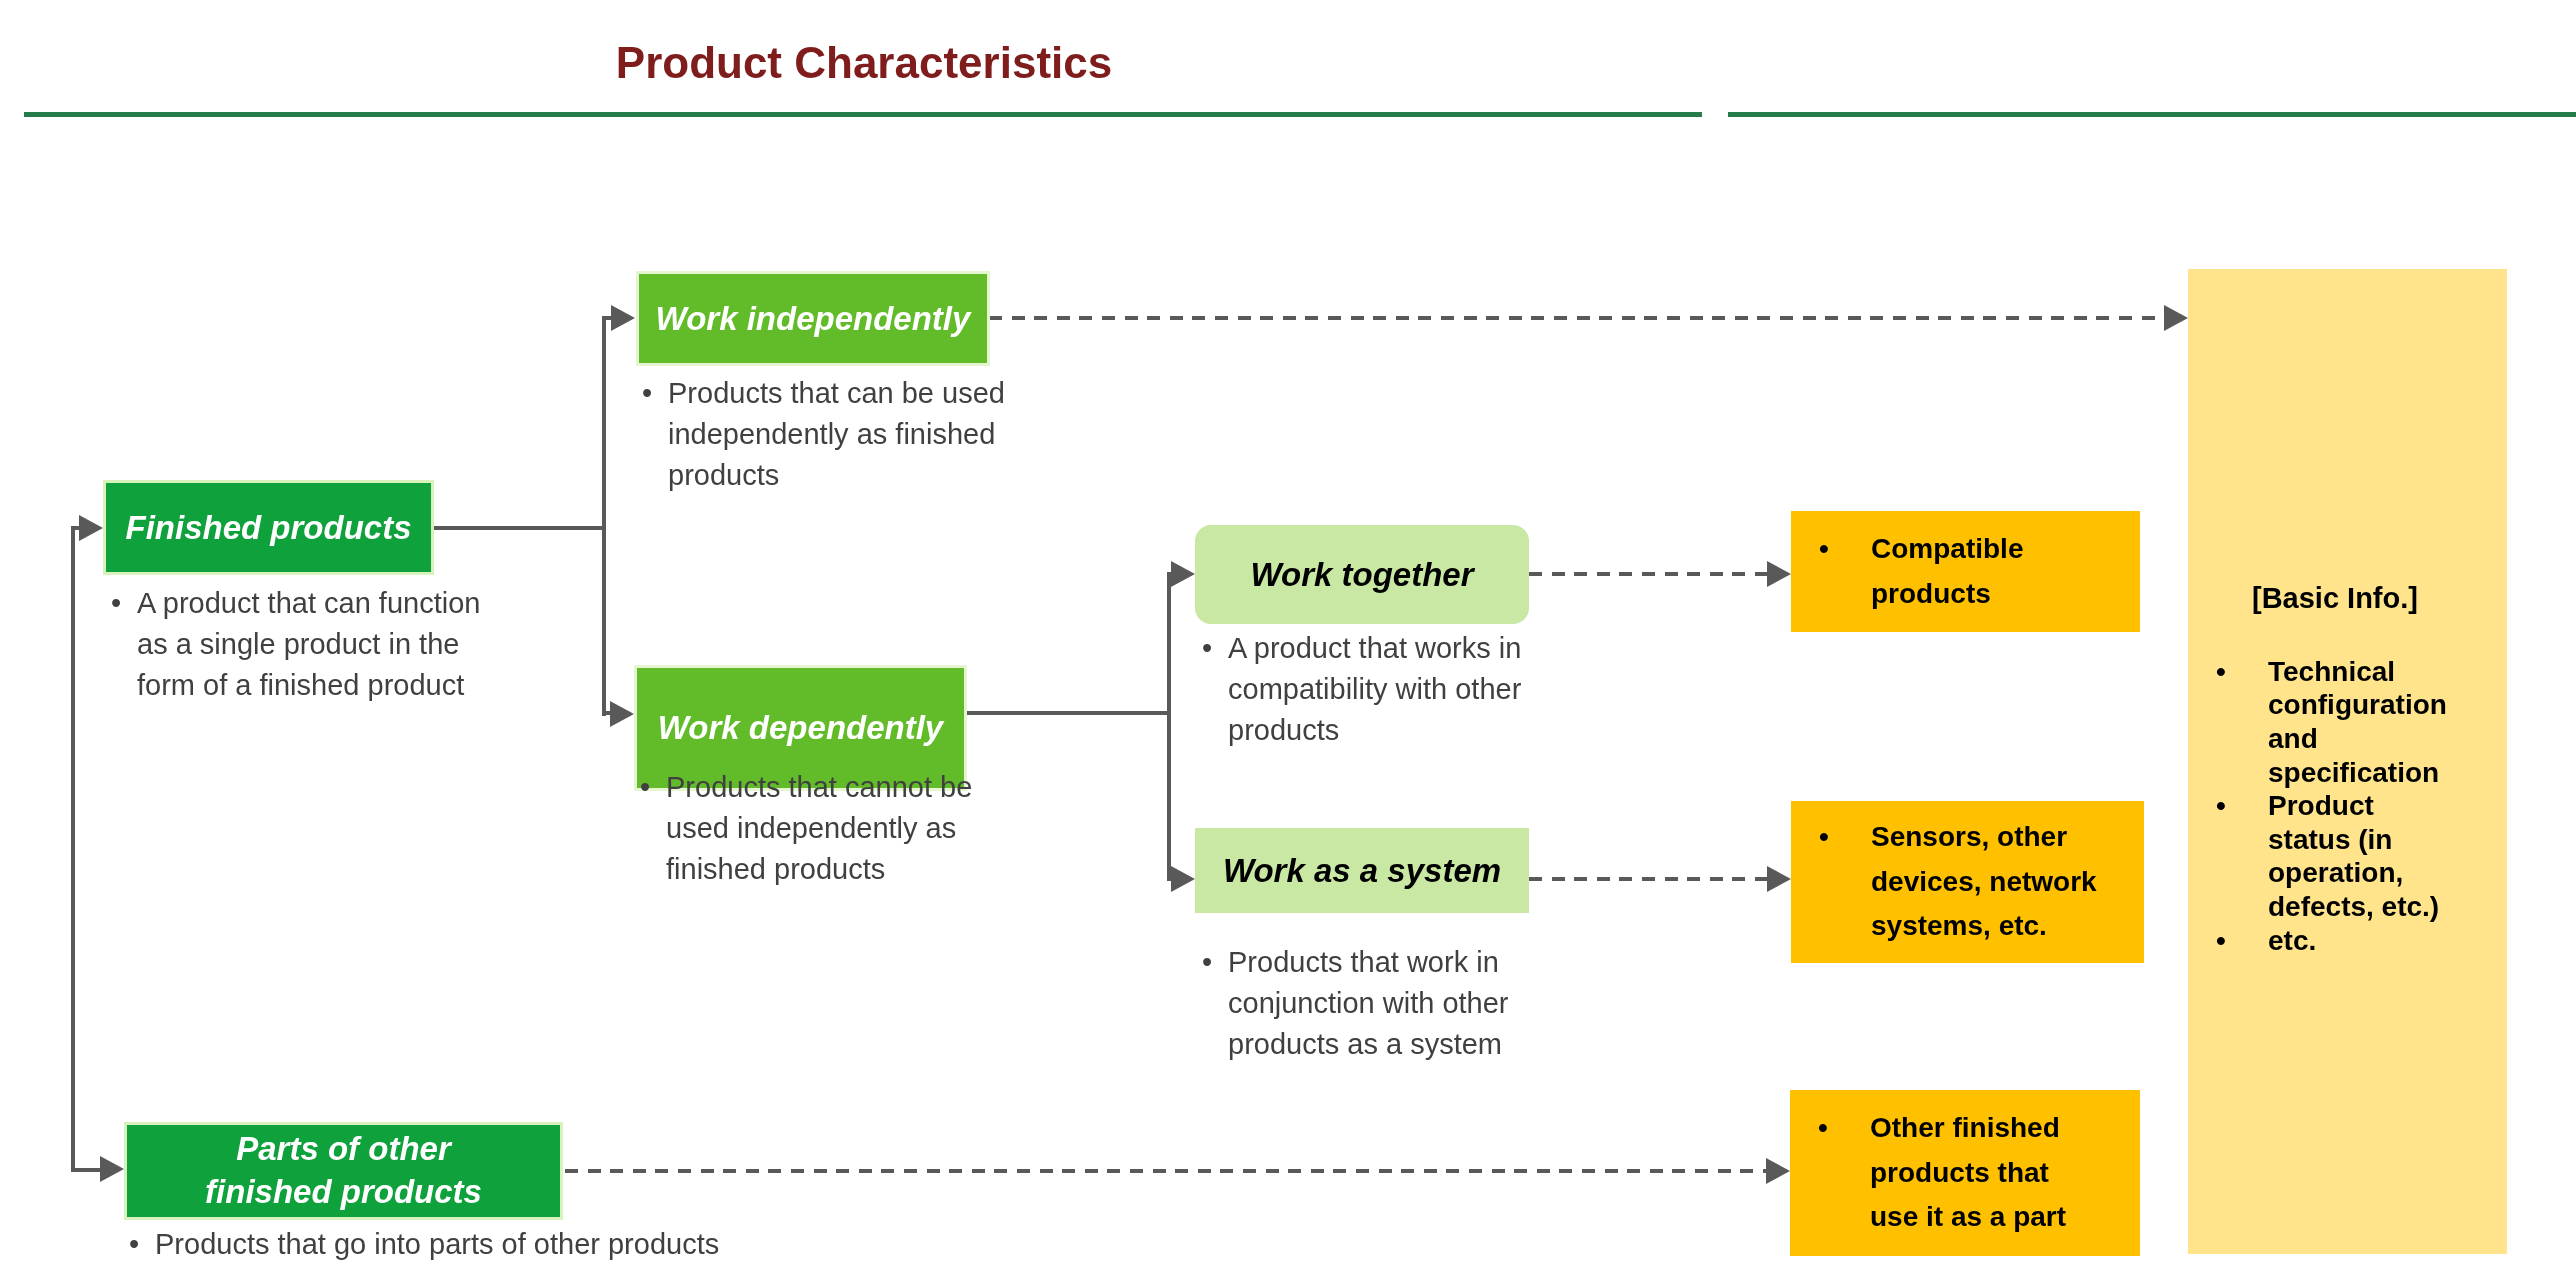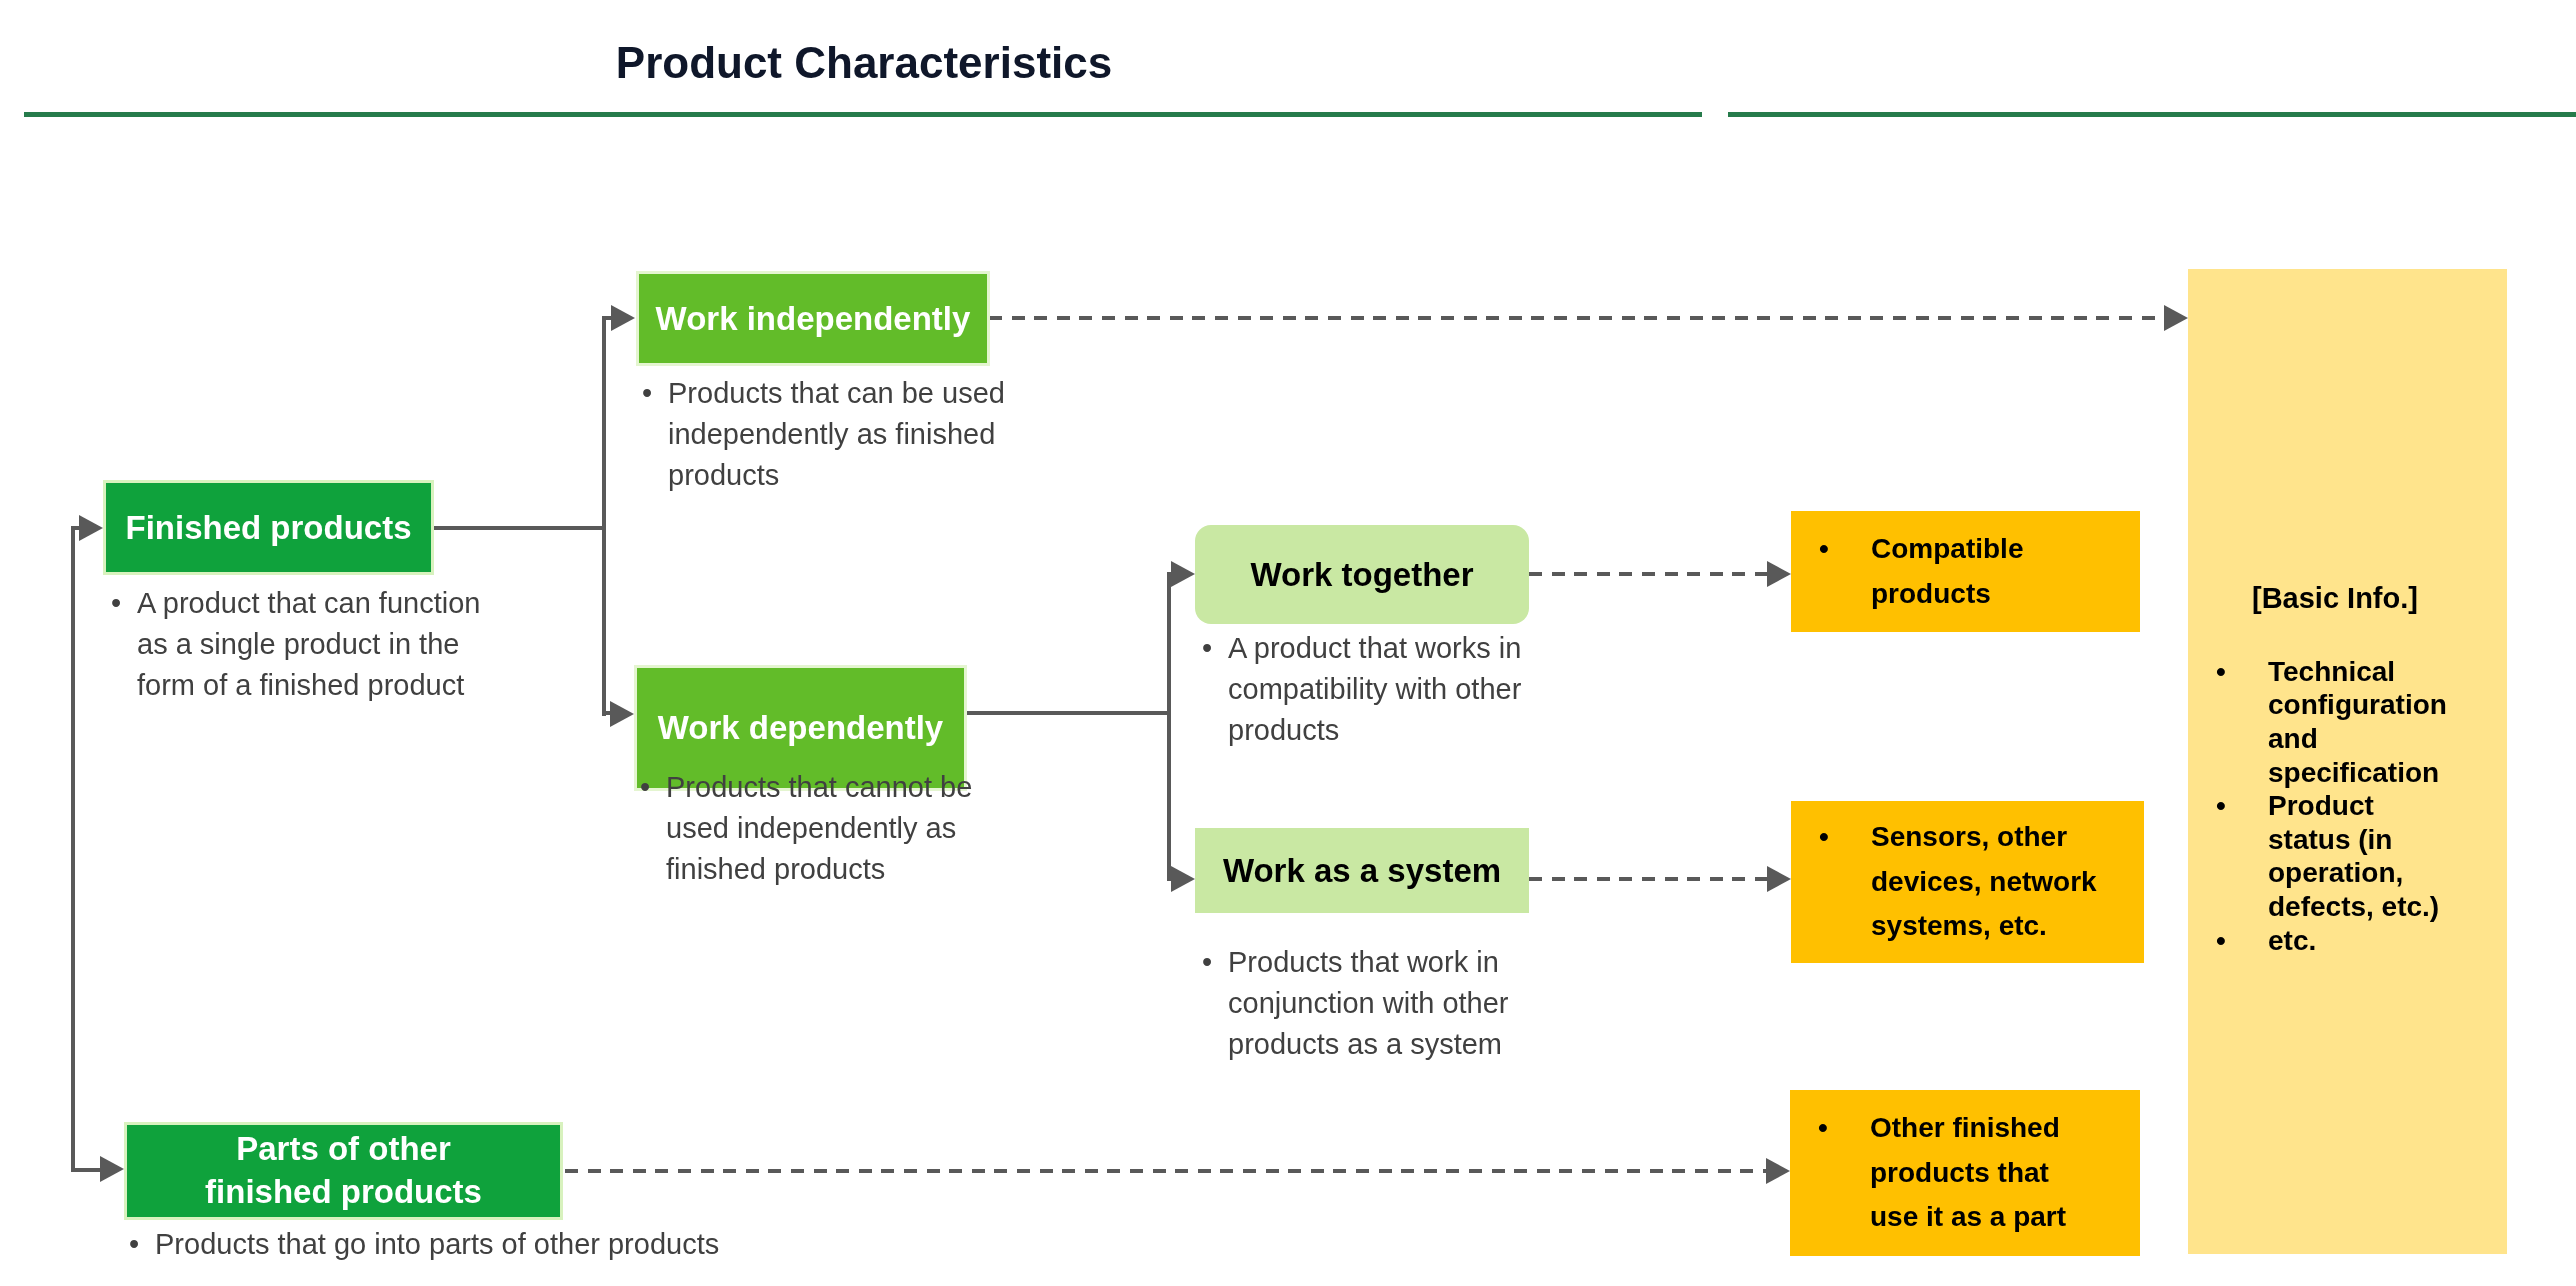--- a/index.html
+++ b/index.html
@@ -1,27 +1,27 @@
 <!DOCTYPE html>
 <html style="font-size:13px"><head>
 <meta charset="utf-8">
 <style>
   html,body{margin:0;padding:0;background:#fff;}
   #stage{
     position:relative;width:2576px;height:1286px;overflow:hidden;background:#ffffff;
     font-family:"Liberation Sans", sans-serif;
   }
   .title{
-    position:absolute;font-size:44px;font-weight:bold;color:#0f172a;text-align:center;line-height:1.1;
+    position:absolute;font-size:44px;font-weight:bold;color:#7f1d1d;text-align:center;line-height:1.1;
   }
   .underline{position:absolute;height:4.8px;background:#267B4B;}
   
   .box{
     position:absolute;display:flex;align-items:center;justify-content:center;
-    font-weight:bold;font-size:33px;text-align:center;box-sizing:border-box;
+    font-weight:bold;font-size:33px;text-align:center;box-sizing:border-box;font-style:italic;
   }
   .box.dark{background:#0FA23C;border:3.2px solid #D8F2BE;color:#ffffff;}
   .box.bright{background:#62BC29;border:3.2px solid #E4F5D0;color:#ffffff;}
   .box.light{background:#C9E8A3;color:#000000;}
   .pre{white-space:pre-line;}
   .two-line{line-height:1.3;}
   
   .desc{
     position:absolute;display:flex;align-items:flex-start;
     font-size:29px;color:#404040;line-height:1.42;

